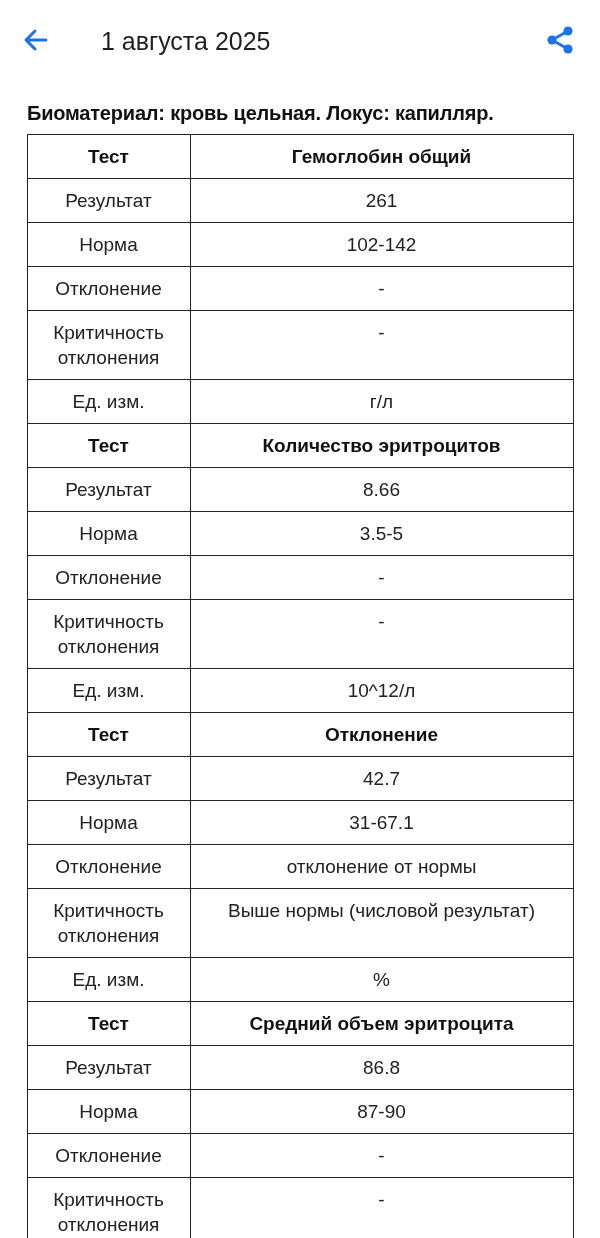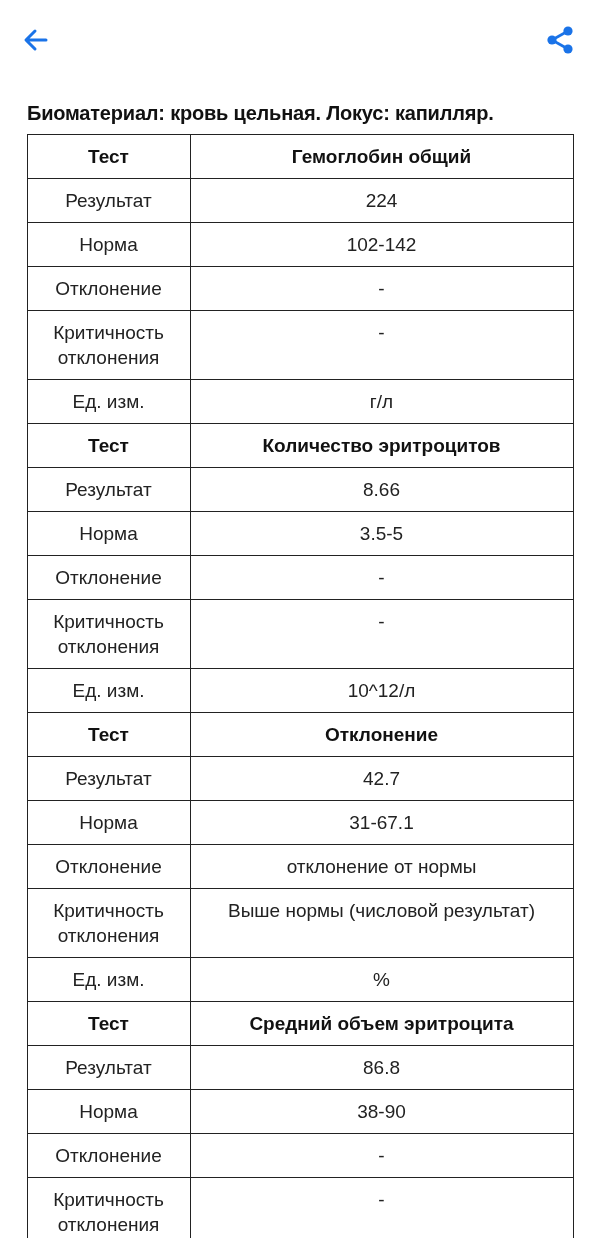--- a/index.html
+++ b/index.html
@@ -20,20 +20,21 @@
 </style>
 </head>
 <body>
 
 <div class="appbar">
   <div class="back-btn">
     <svg width="32" height="32" viewBox="0 0 32 32">
       <path d="M26 16 H7 M15 7 L6 16 L15 25" stroke="#1a73e8" stroke-width="3" fill="none" stroke-linecap="round" stroke-linejoin="round"></path>
     </svg>
   </div>
+  <div class="title">1 августа 2025</div>
   <div class="share-btn">
     <svg width="32" height="32" viewBox="0 0 32 32">
       <line x1="8" y1="16" x2="24" y2="7" stroke="#1a73e8" stroke-width="2.6"></line>
       <line x1="8" y1="16" x2="24" y2="25" stroke="#1a73e8" stroke-width="2.6"></line>
       <circle cx="8" cy="16" r="4.6" fill="#1a73e8"></circle>
       <circle cx="24" cy="7" r="4.6" fill="#1a73e8"></circle>
       <circle cx="24" cy="25" r="4.6" fill="#1a73e8"></circle>
     </svg>
   </div>
 </div>
@@ -42,21 +43,21 @@
 
 <table>
   <tbody>
 
     <tr class="single head">
       <td class="label">Тест</td>
       <td class="value">Гемоглобин общий</td>
     </tr>
     <tr class="single">
       <td class="label">Результат</td>
-      <td class="value">224</td>
+      <td class="value">261</td>
     </tr>
     <tr class="single">
       <td class="label">Норма</td>
       <td class="value">102-142</td>
     </tr>
     <tr class="single">
       <td class="label">Отклонение</td>
       <td class="value">-</td>
     </tr>
     <tr class="double">
@@ -121,21 +122,21 @@
     <tr class="single head">
       <td class="label">Тест</td>
       <td class="value">Средний объем эритроцита</td>
     </tr>
     <tr class="single">
       <td class="label">Результат</td>
       <td class="value">86.8</td>
     </tr>
     <tr class="single">
       <td class="label">Норма</td>
-      <td class="value">38-90</td>
+      <td class="value">87-90</td>
     </tr>
     <tr class="single">
       <td class="label">Отклонение</td>
       <td class="value">-</td>
     </tr>
     <tr class="double">
       <td class="label">Критичность отклонения</td>
       <td class="value">-</td>
     </tr>
 

